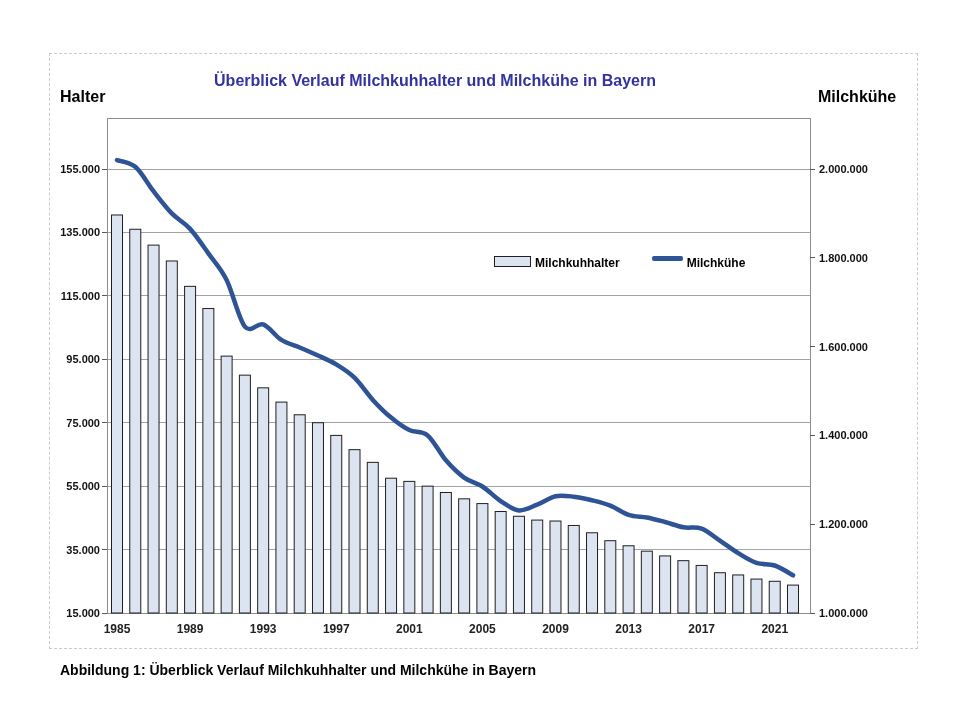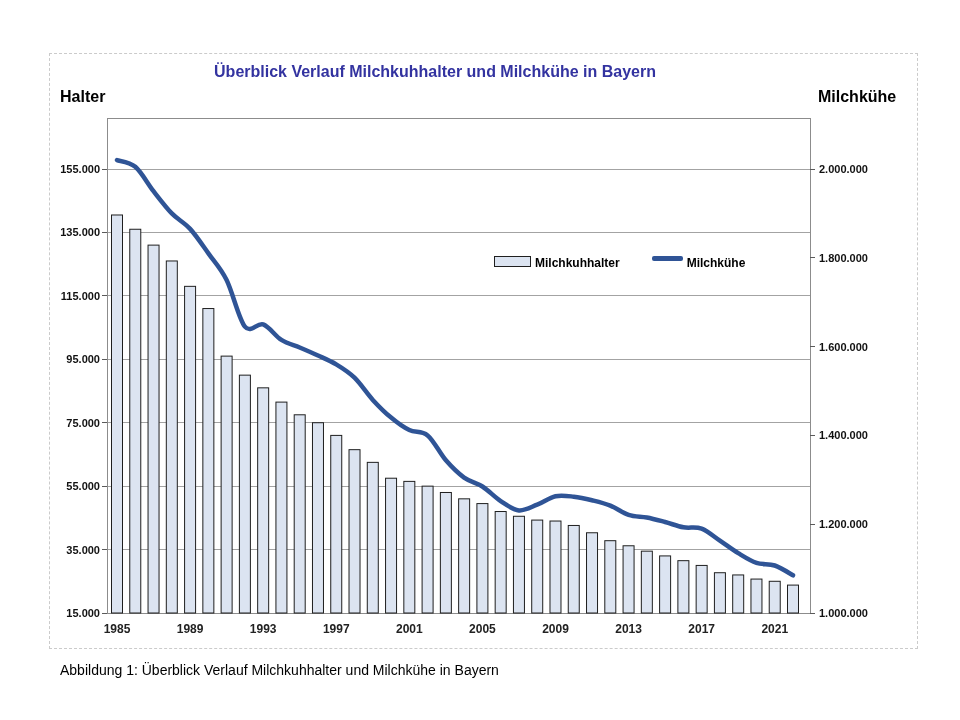--- a/index.html
+++ b/index.html
@@ -1,32 +1,32 @@
 <!DOCTYPE html>
 <html><head>
 <meta charset="utf-8">
 <style>
   html,body{margin:0;padding:0;background:#ffffff;}
   .page{position:relative;width:960px;height:720px;background:#ffffff;
         font-family:"Liberation Sans",sans-serif;overflow:hidden;}
   .chart-box{position:absolute;left:49px;top:53px;width:867px;height:594px;
              border:1px dashed #cbcbcb;background:#ffffff;}
-  .chart-title{position:absolute;left:110px;top:63px;width:650px;text-align:center;
+  .chart-title{position:absolute;left:110px;top:72px;width:650px;text-align:center;
                font-size:16px;font-weight:700;letter-spacing:0px;}
   .axis-header{position:absolute;font-size:16px;font-weight:700;color:#000;}
   .axis-header.left{left:60px;top:88px;}
   .axis-header.right{left:818px;top:88px;}
   svg.plot{position:absolute;left:0;top:0;}
   .ytick{font-family:"Liberation Sans",sans-serif;font-size:11px;font-weight:700;fill:#111;}
   .xtick{font-family:"Liberation Sans",sans-serif;font-size:12px;font-weight:600;fill:#222;}
   .legend{position:absolute;left:494px;top:256px;height:16px;display:flex;align-items:flex-start;}
   .legend .swbox{width:37px;height:11px;border:1px solid #222;box-sizing:border-box;}
   .legend .swline{width:31px;height:5px;border-radius:2px;margin-left:32px;}
   .legend .lab{font-size:12px;font-weight:700;color:#000;margin-left:4px;}
-  .caption{position:absolute;left:60px;top:662px;font-size:14px;font-weight:400;color:#000;}
+  .caption{position:absolute;left:60px;top:662px;font-size:14px;font-weight:700;color:#000;}
 </style>
 </head>
 <body>
 
 <div class="page">
   <div class="chart-box"></div>
 
   <div class="chart-title" style="color: rgb(51, 51, 160);">Überblick Verlauf Milchkuhhalter und Milchkühe in Bayern</div>
   <div class="axis-header left">Halter</div>
   <div class="axis-header right">Milchkühe</div>

